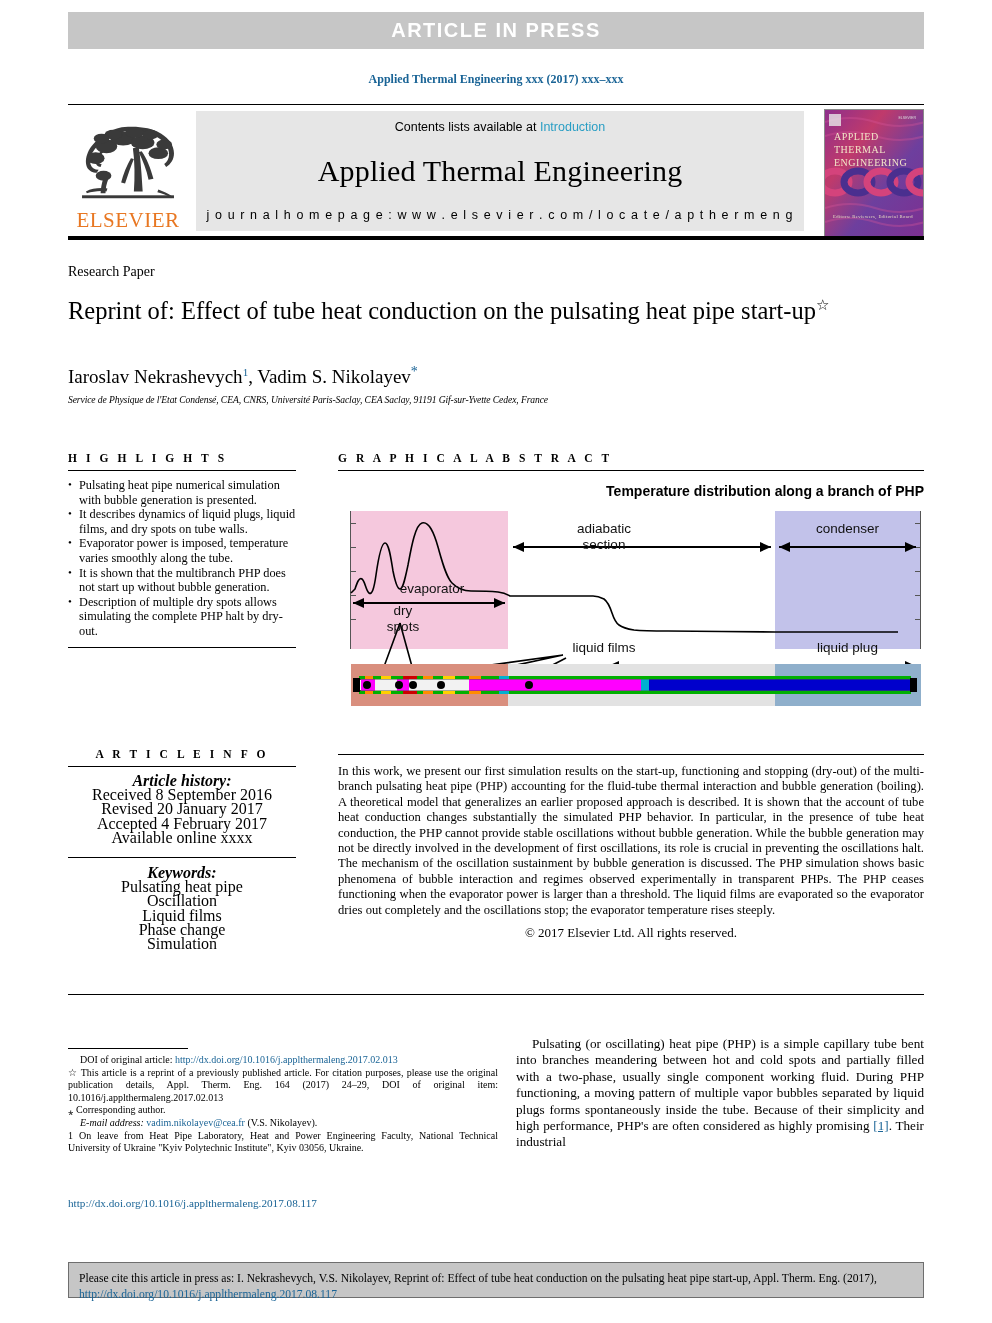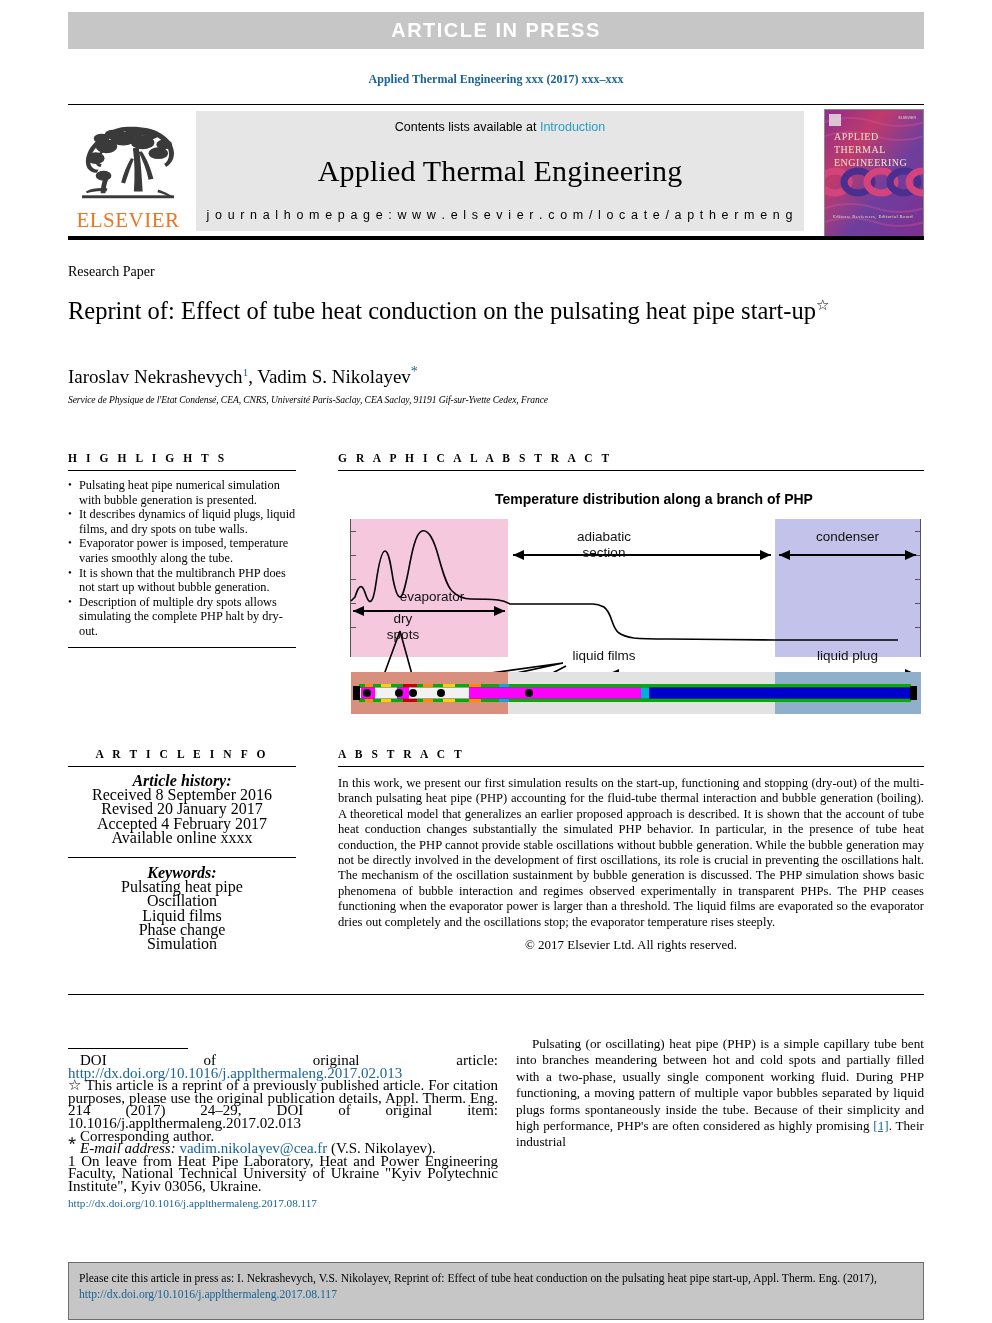--- a/index.html
+++ b/index.html
@@ -199,23 +199,23 @@
 
   
   .gabs {
     position: absolute;
     left: 338px; top: 452px; width: 586px;
   }
   .fig-title {
     font-family: "Liberation Sans", sans-serif;
     font-weight: bold;
     font-size: 14px;
-    text-align: center;
+    text-align: right;
     margin-left: 46px;
-    margin-top: 20px;
+    margin-top: 12px;
   }
 
   
   .artinfo {
     position: absolute;
     left: 68px; top: 748px; width: 228px; text-align: center;
   }
   .artinfo .body {
     font-family: "Liberation Serif", serif;
     font-size: 16px;
@@ -250,21 +250,21 @@
 
   
   .footnotes {
     position: absolute;
     left: 68px; top: 1048px; width: 430px;
   }
   .fn-rule { width: 120px; border-top: 1.1px solid #000; margin-bottom: 5px; }
   .footnotes p {
     margin: 0 0 0 0;
     font-family: "Liberation Serif", serif;
-    font-size: 15px;
+    font-size: 10px;
     line-height: 12.6px;
     text-align: justify;
   }
   .footnotes .ind { text-indent: 12px; }
   .footnotes .ital { font-style: italic; }
   a.link { color: #1a6496; text-decoration: none; }
 
   .issnblock {
     position: absolute;
     left: 68px; top: 1196px; width: 430px;
@@ -289,21 +289,21 @@
     font-size: 13.2px;
     line-height: 16.4px;
     text-align: justify;
     text-indent: 16px;
   }
 
   
   .citebar {
     position: absolute;
     left: 68px; top: 1262px;
-    width: 856px; height: 58px;
+    width: 856px; height: 36px;
     background: #c6c6c6;
     border: 1px solid #6e6e6e;
     box-sizing: border-box;
     padding: 8px 10px 0 10px;
   }
   .citebar p {
     margin: 0;
     font-family: "Liberation Serif", serif;
     font-size: 11.6px;
     line-height: 15.6px;
@@ -611,34 +611,33 @@
       <div class="ital">Keywords:</div>
       <div>Pulsating heat pipe</div>
       <div>Oscillation</div>
       <div>Liquid films</div>
       <div>Phase change</div>
       <div>Simulation</div>
     </div>
   </div>
 
   <div class="abstract">
-    <div class="col-head">A B S T R A C T</div>
     <div class="hr-black" style="margin-top:6px;margin-bottom:9px;"></div>
     <p>In this work, we present our first simulation results on the start-up, functioning and stopping (dry-out) of the multi-branch pulsating heat pipe (PHP) accounting for the fluid-tube thermal interaction and bubble generation (boiling). A theoretical model that generalizes an earlier proposed approach is described. It is shown that the account of tube heat conduction changes substantially the simulated PHP behavior. In particular, in the presence of tube heat conduction, the PHP cannot provide stable oscillations without bubble generation. While the bubble generation may not be directly involved in the development of first oscillations, its role is crucial in preventing the oscillations halt. The mechanism of the oscillation sustainment by bubble generation is discussed. The PHP simulation shows basic phenomena of bubble interaction and regimes observed experimentally in transparent PHPs. The PHP ceases functioning when the evaporator power is larger than a threshold. The liquid films are evaporated so the evaporator dries out completely and the oscillations stop; the evaporator temperature rises steeply.</p>
     <div class="copyright">© 2017 Elsevier Ltd. All rights reserved.</div>
   </div>
 
   <div class="rule-mid"></div>
 
   <div class="footnotes">
     <div class="fn-rule"></div>
     <p class="ind">
       <span>DOI of original article: </span><a class="link" href="#">http://dx.doi.org/10.1016/j.applthermaleng.2017.02.013</a>
     </p>
-    <p>☆ This article is a reprint of a previously published article. For citation purposes, please use the original publication details, Appl. Therm. Eng. 214 (2017) 24–29, DOI of original item: 10.1016/j.applthermaleng.2017.02.013</p>
+    <p>☆ This article is a reprint of a previously published article. For citation purposes, please use the original publication details, Appl. Therm. Eng. 164 (2017) 24–29, DOI of original item: 10.1016/j.applthermaleng.2017.02.013</p>
     <p>⁎ Corresponding author.</p>
     <p style="padding-left:12px;">
       <span class="ital">E-mail address: </span><a class="link" href="#">vadim.nikolayev@cea.fr</a><span> (V.S. Nikolayev).</span>
     </p>
     <p>1 On leave from Heat Pipe Laboratory, Heat and Power Engineering Faculty, National Technical University of Ukraine "Kyiv Polytechnic Institute", Kyiv 03056, Ukraine.</p>
   </div>
 
   <div class="issnblock">
     <a class="link" href="#">http://dx.doi.org/10.1016/j.applthermaleng.2017.08.117</a>
   </div>

